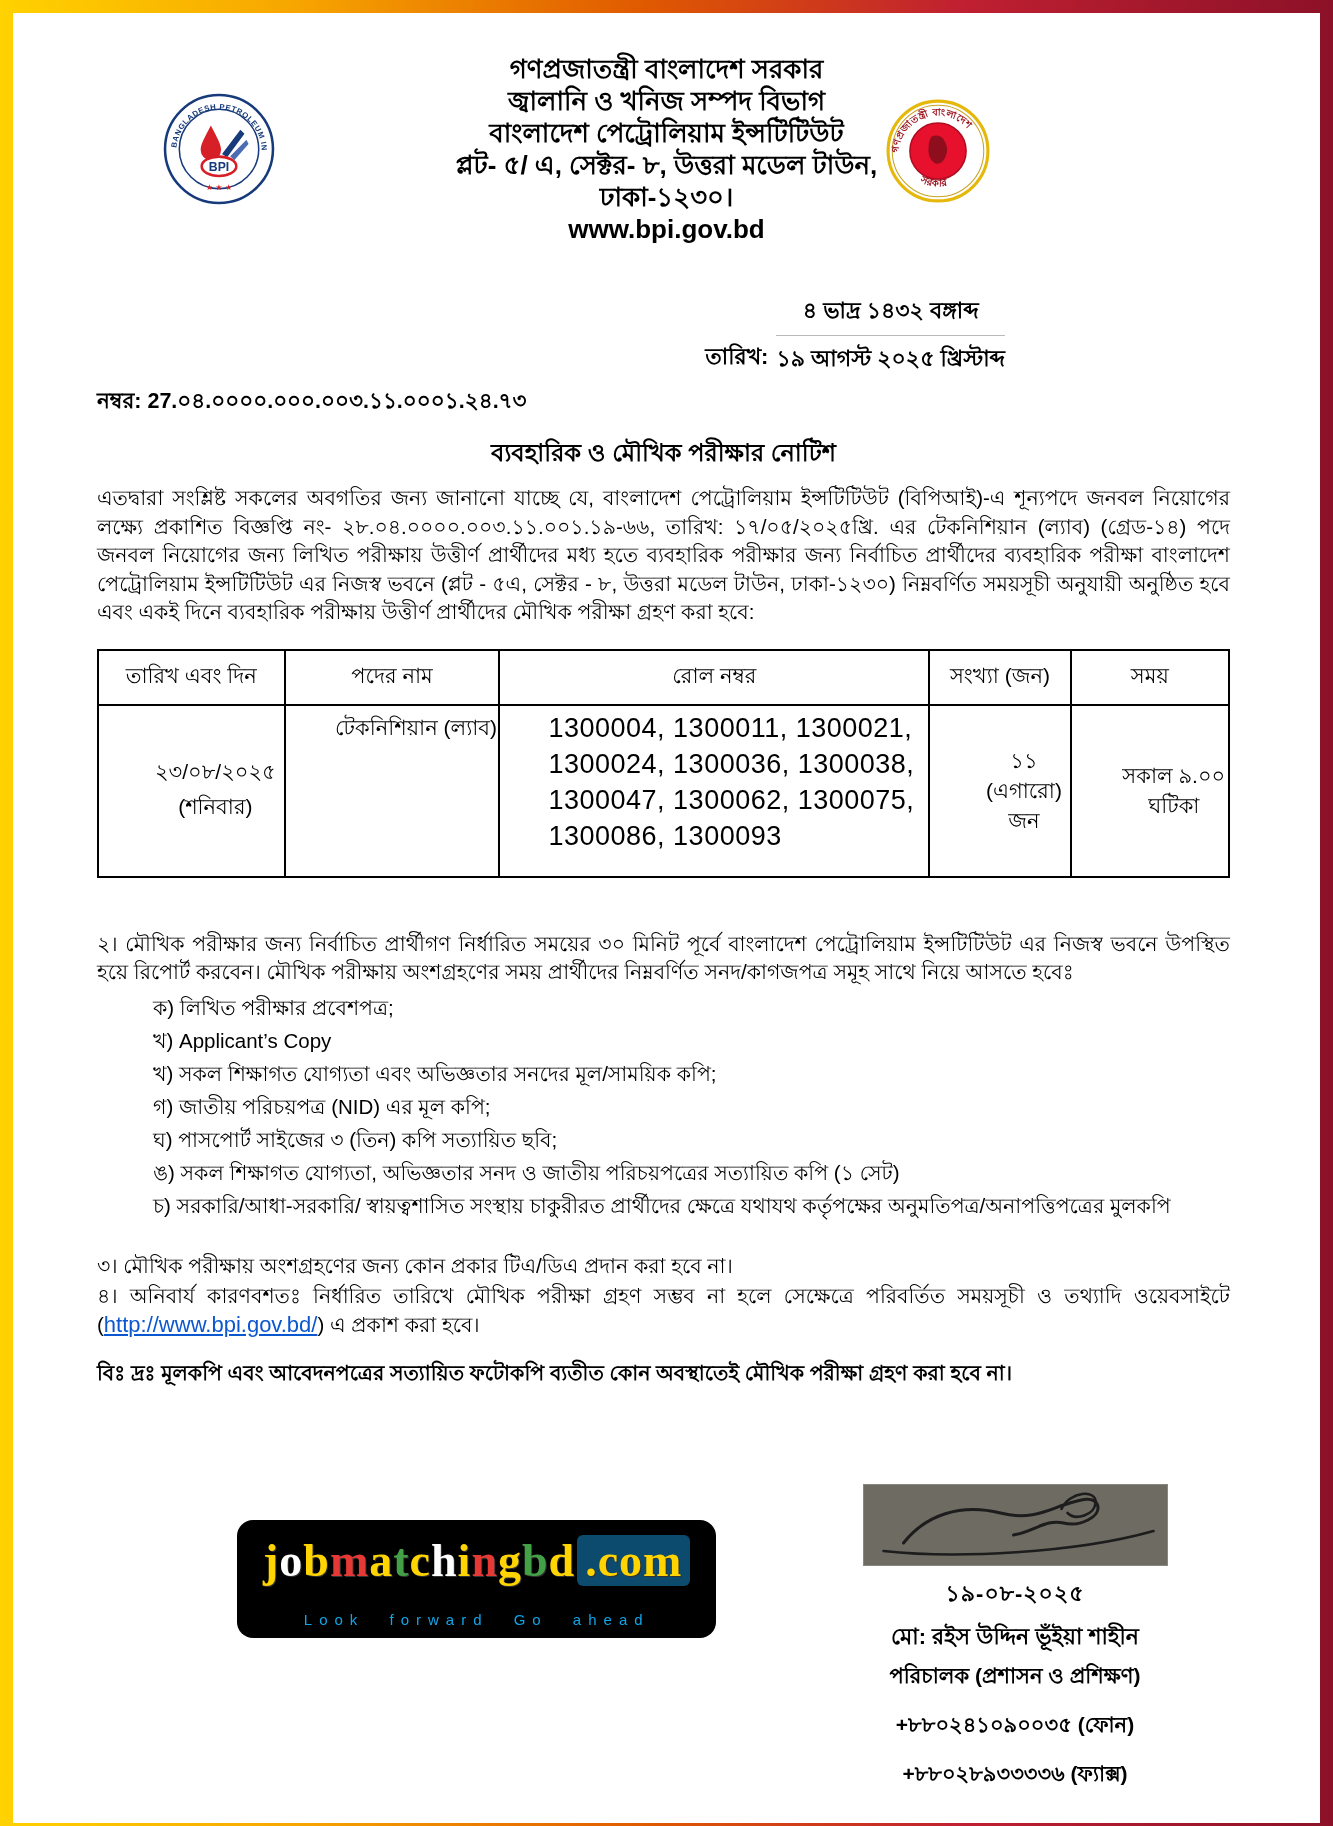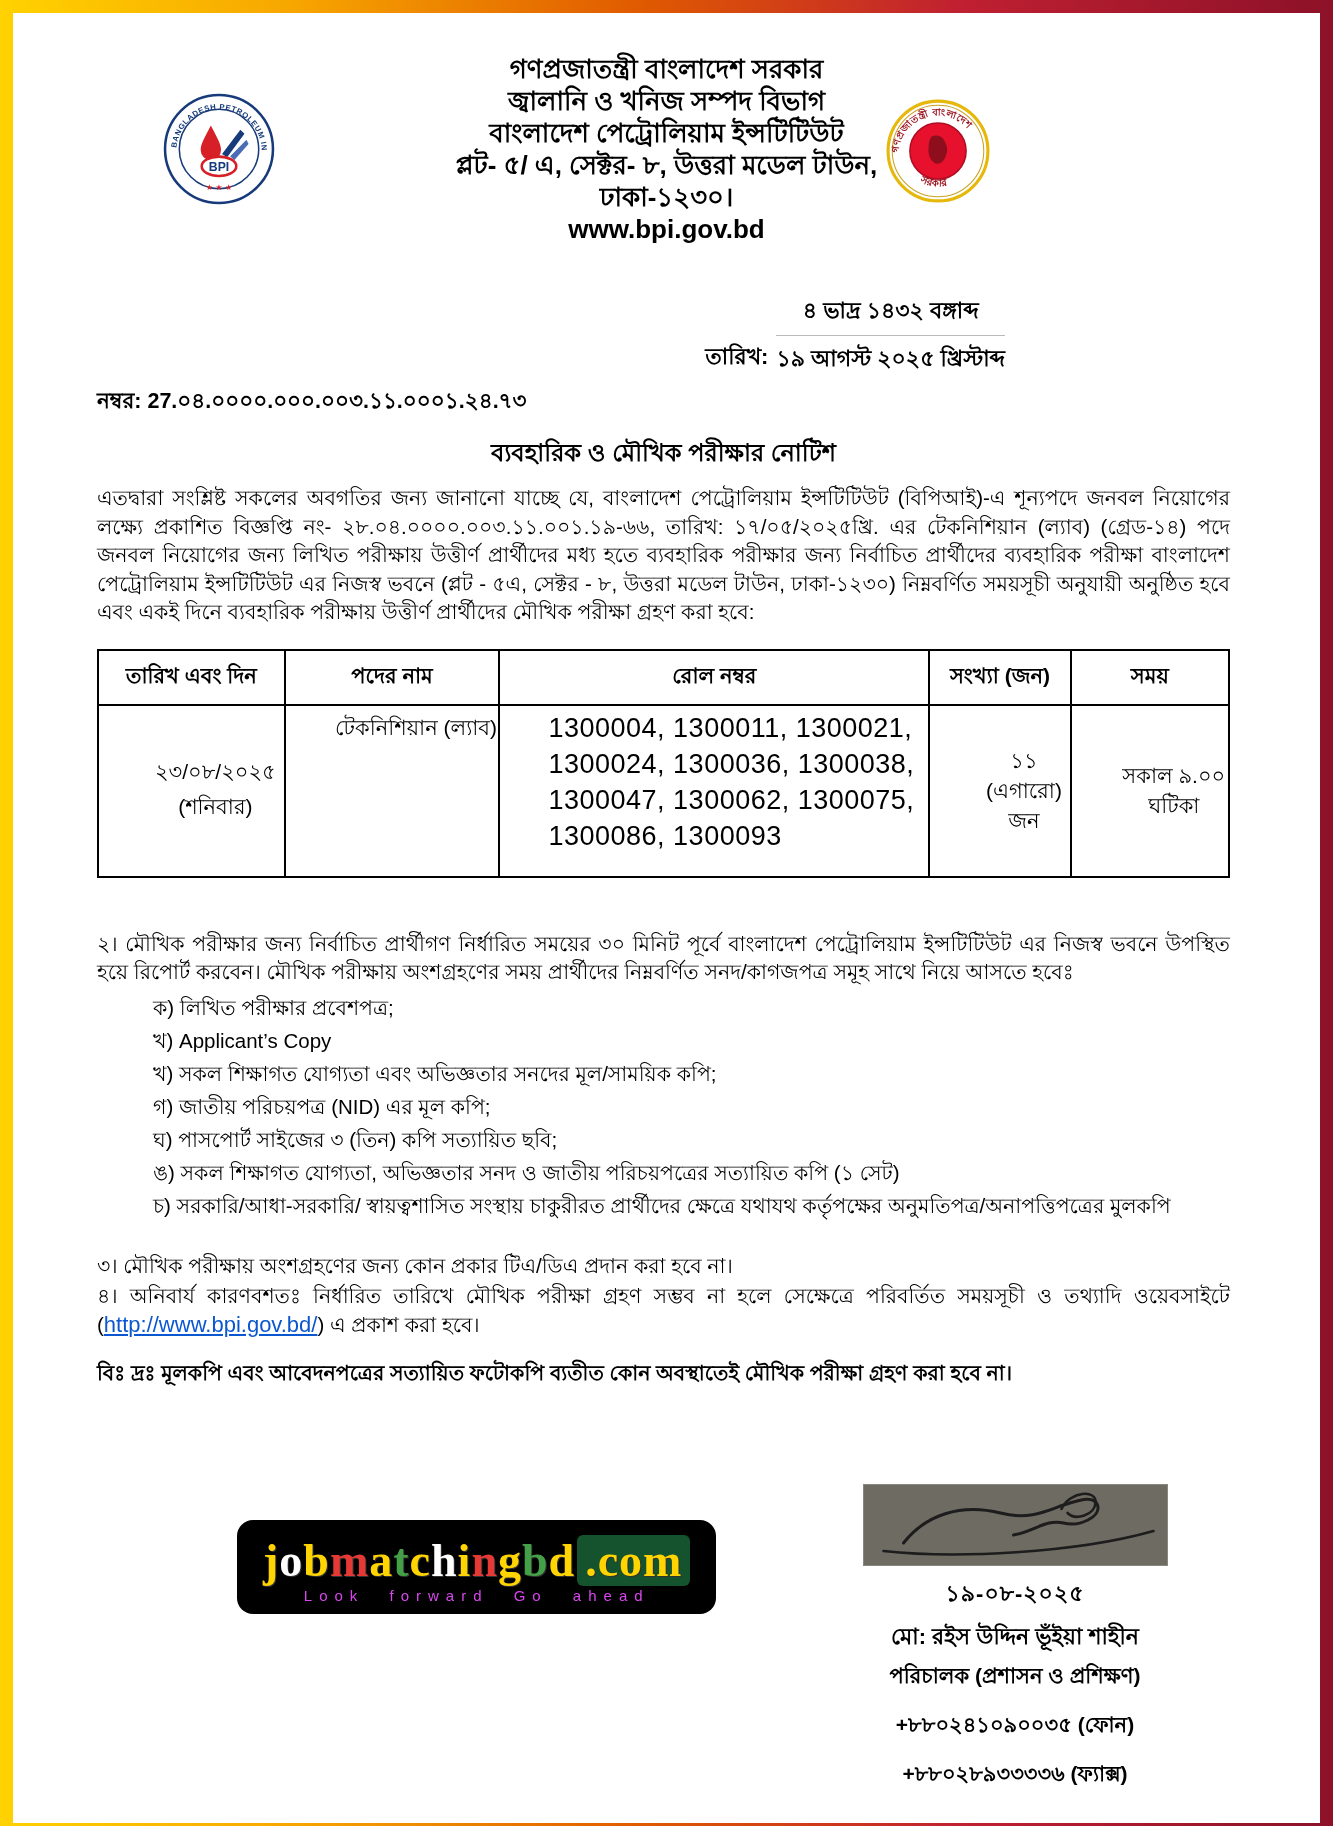--- a/index.html
+++ b/index.html
@@ -29,21 +29,21 @@
   .date-bottom { font-size:22px; font-weight:bold; padding-top:5px; }
   .ref-row { margin-top:6px; font-size:21.5px; font-weight:bold; }
 
   
   .title { text-align:center; font-size:24px; font-weight:bold; margin-top:14px; }
   .intro { margin-top:10px; font-size:20.5px; line-height:28.5px; text-align:justify; font-weight:500; }
 
   
   table.sched { width:100%; border-collapse:collapse; margin-top:22px; }
   table.sched th, table.sched td { border:2px solid #000;padding-left:48px; }
-  table.sched th { font-size:21px; font-weight:bold; padding:9px 4px;border-radius:13px; }
+  table.sched th { font-size:21px; font-weight:normal; padding:9px 4px;border-radius:13px; }
   td.c-date { width:16.5%; text-align:center; vertical-align:middle; font-size:21px; height:172px; }
   td.c-post { width:19%; text-align:center; vertical-align:top; font-size:21px; padding-top:6px; }
   td.c-roll { width:38%; vertical-align:top; font-family:"Liberation Sans",sans-serif; font-size:27px; line-height:36px; padding:4px 8px 0 10px; letter-spacing:.5px; }
   td.c-count { width:12.5%; text-align:center; vertical-align:middle; font-size:21px; line-height:30px; }
   td.c-time { width:14%; text-align:center; vertical-align:middle; font-size:21px; line-height:30px; }
 
   
   .item { font-size:20.5px; line-height:28.5px; text-align:justify; font-weight:500; }
   .item2 { margin-top:52px; }
   ul.sublist { list-style:none; margin-top:4px; }
@@ -52,22 +52,22 @@
   .item3 { margin-top:30px; }
   .item4 { margin-top:2px; }
   .doc-link { color:#0b57d0; text-decoration:underline; font-size:22px; }
   .note { margin-top:19px; font-size:20.5px; font-weight:bold; }
 
   
   .footer { display:flex; justify-content:space-between; align-items:flex-start; margin-top:92px; padding:0 20px 0 140px; }
   .brand-box { background:#000; border-radius:16px; padding:14px 26px 10px 26px; text-align:center; margin-top:36px; }
   .brand-line { font-size:46px; font-weight:bold; letter-spacing:1px; white-space:nowrap; font-family:"Liberation Serif","DejaVu Serif",serif; }
   .brand-line span { text-shadow:1px 1px 0 #333; }
-  .brand-dotcom { background:#14532d; color:#ffd400; border-radius:6px; padding:0 8px; margin-left:2px; }
-  .brand-tagline { color:#d946ef; font-size:15px; letter-spacing:7px; margin-top:0; word-spacing:14px; }
+  .brand-dotcom { background:#0c4a6e; color:#ffd400; border-radius:6px; padding:0 8px; margin-left:2px; }
+  .brand-tagline { color:#0ea5e9; font-size:15px; letter-spacing:7px; margin-top:24px; word-spacing:14px; }
   .sign-block { width:390px; text-align:center; }
   .sign-img { width:305px; height:82px; background:#6e6b62; margin:0 auto; display:block; border:1px solid #8a877e; }
   .sign-date { font-size:22px; font-weight:bold; margin-top:10px; letter-spacing:1px; }
   .sign-name { font-size:22px; font-weight:bold; margin-top:6px; }
   .sign-desig { font-size:21px; font-weight:bold; margin-top:4px; }
   .sign-phone { font-size:21px; font-weight:bold; margin-top:14px; }
   .sign-fax { font-size:21px; font-weight:bold; margin-top:14px; }
 </style>
 </head>
 <body>

